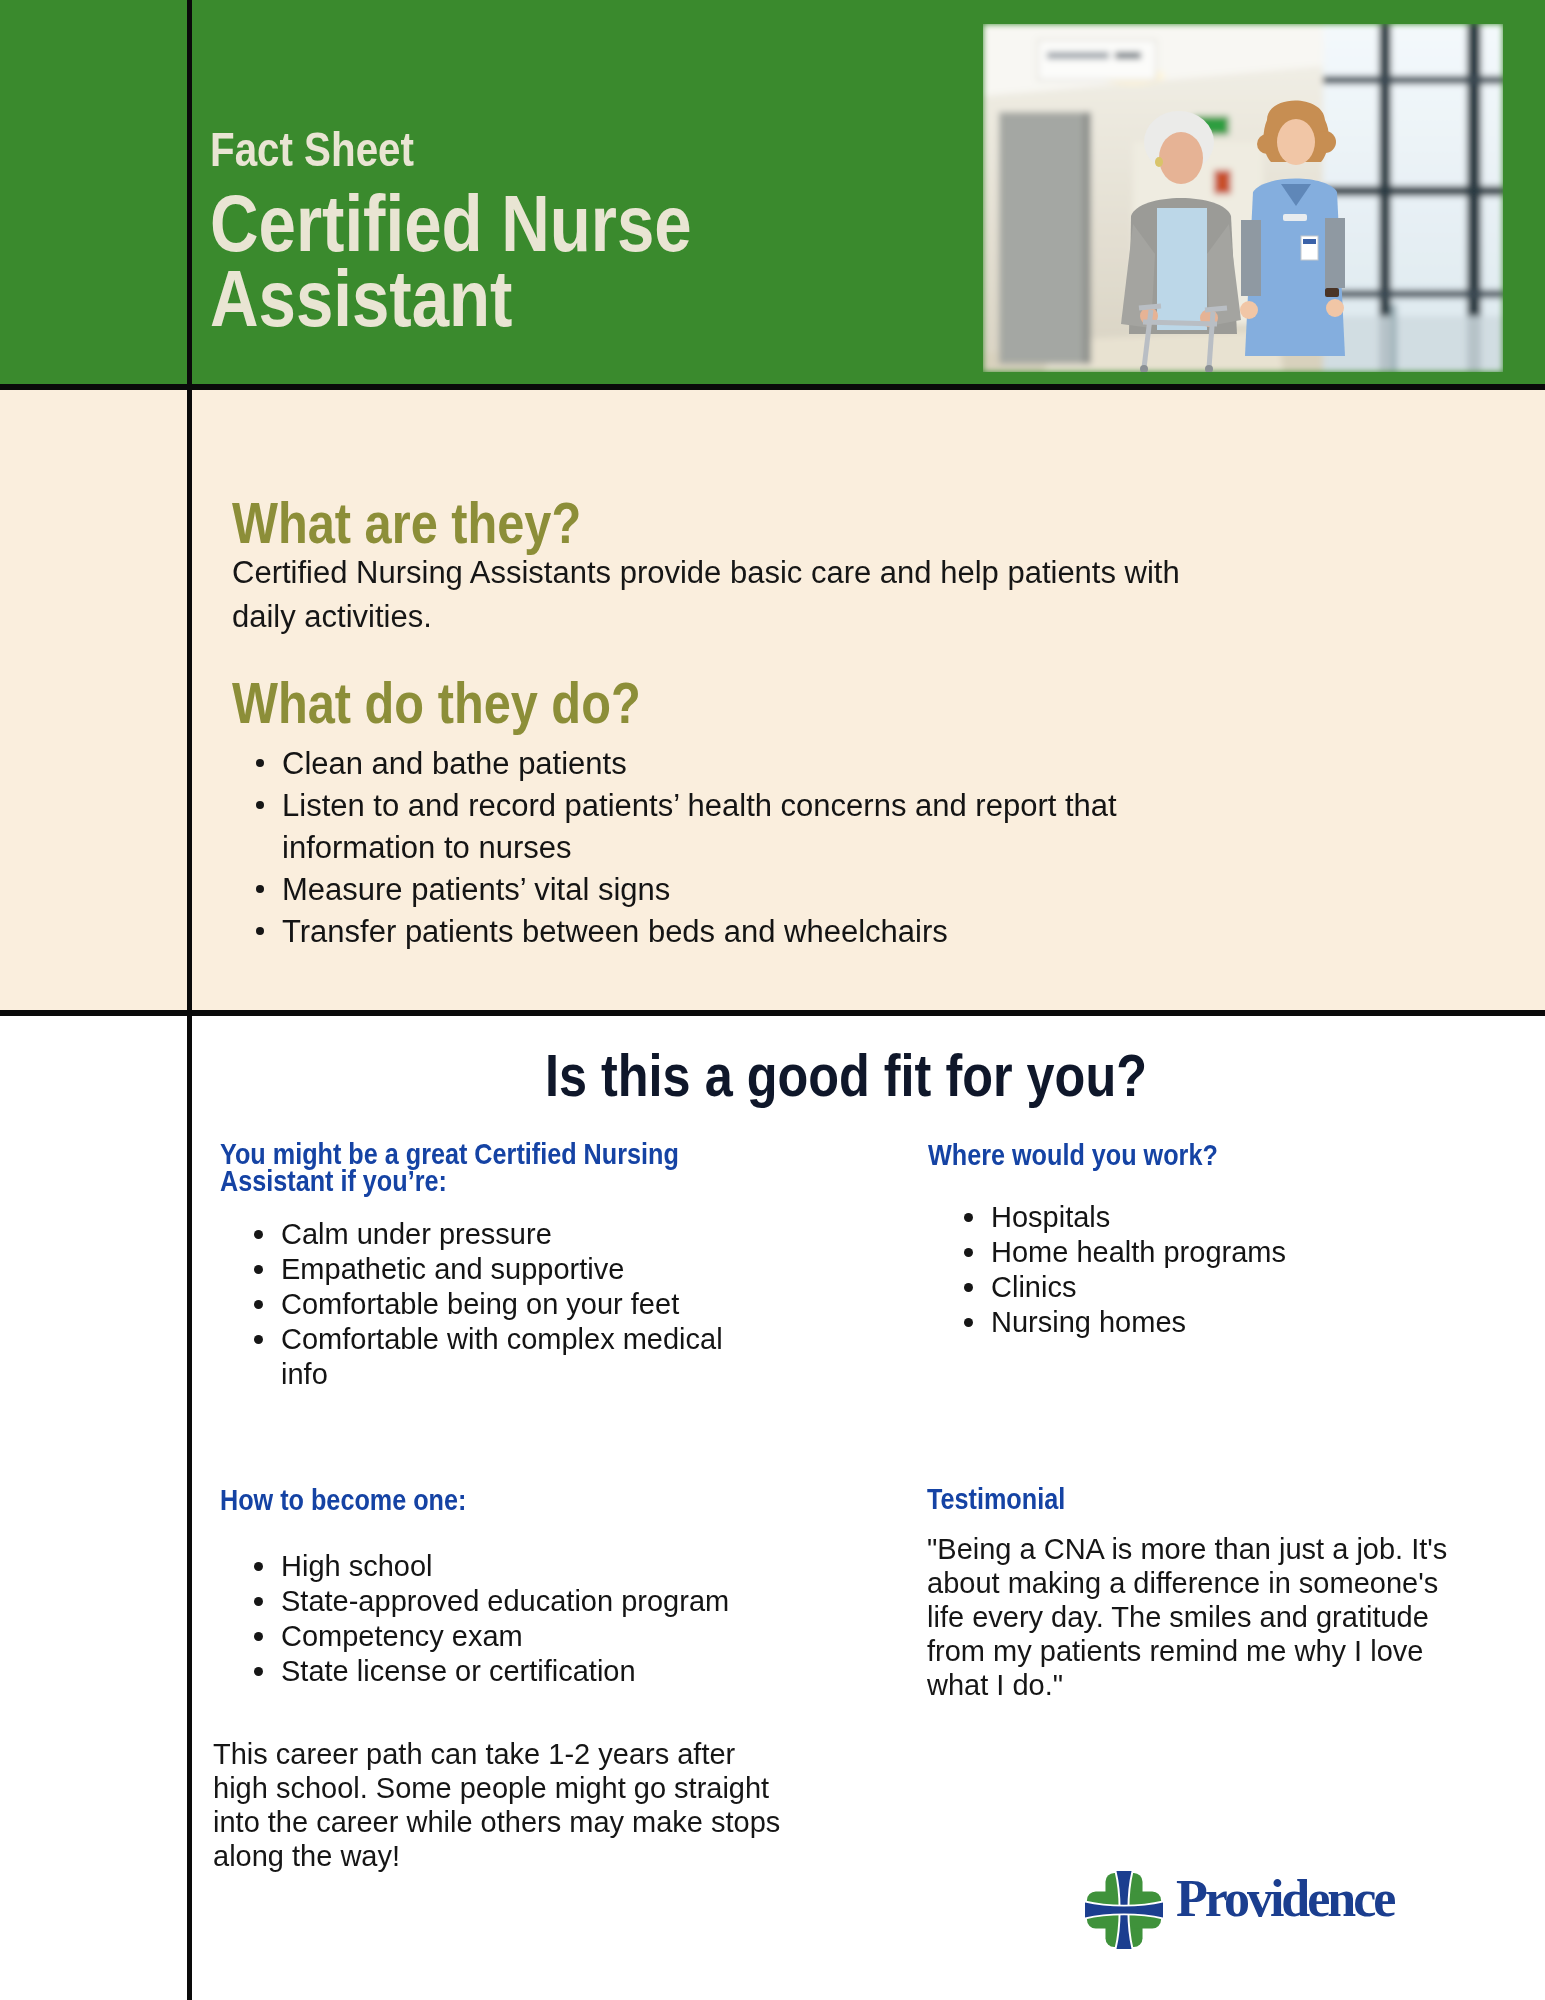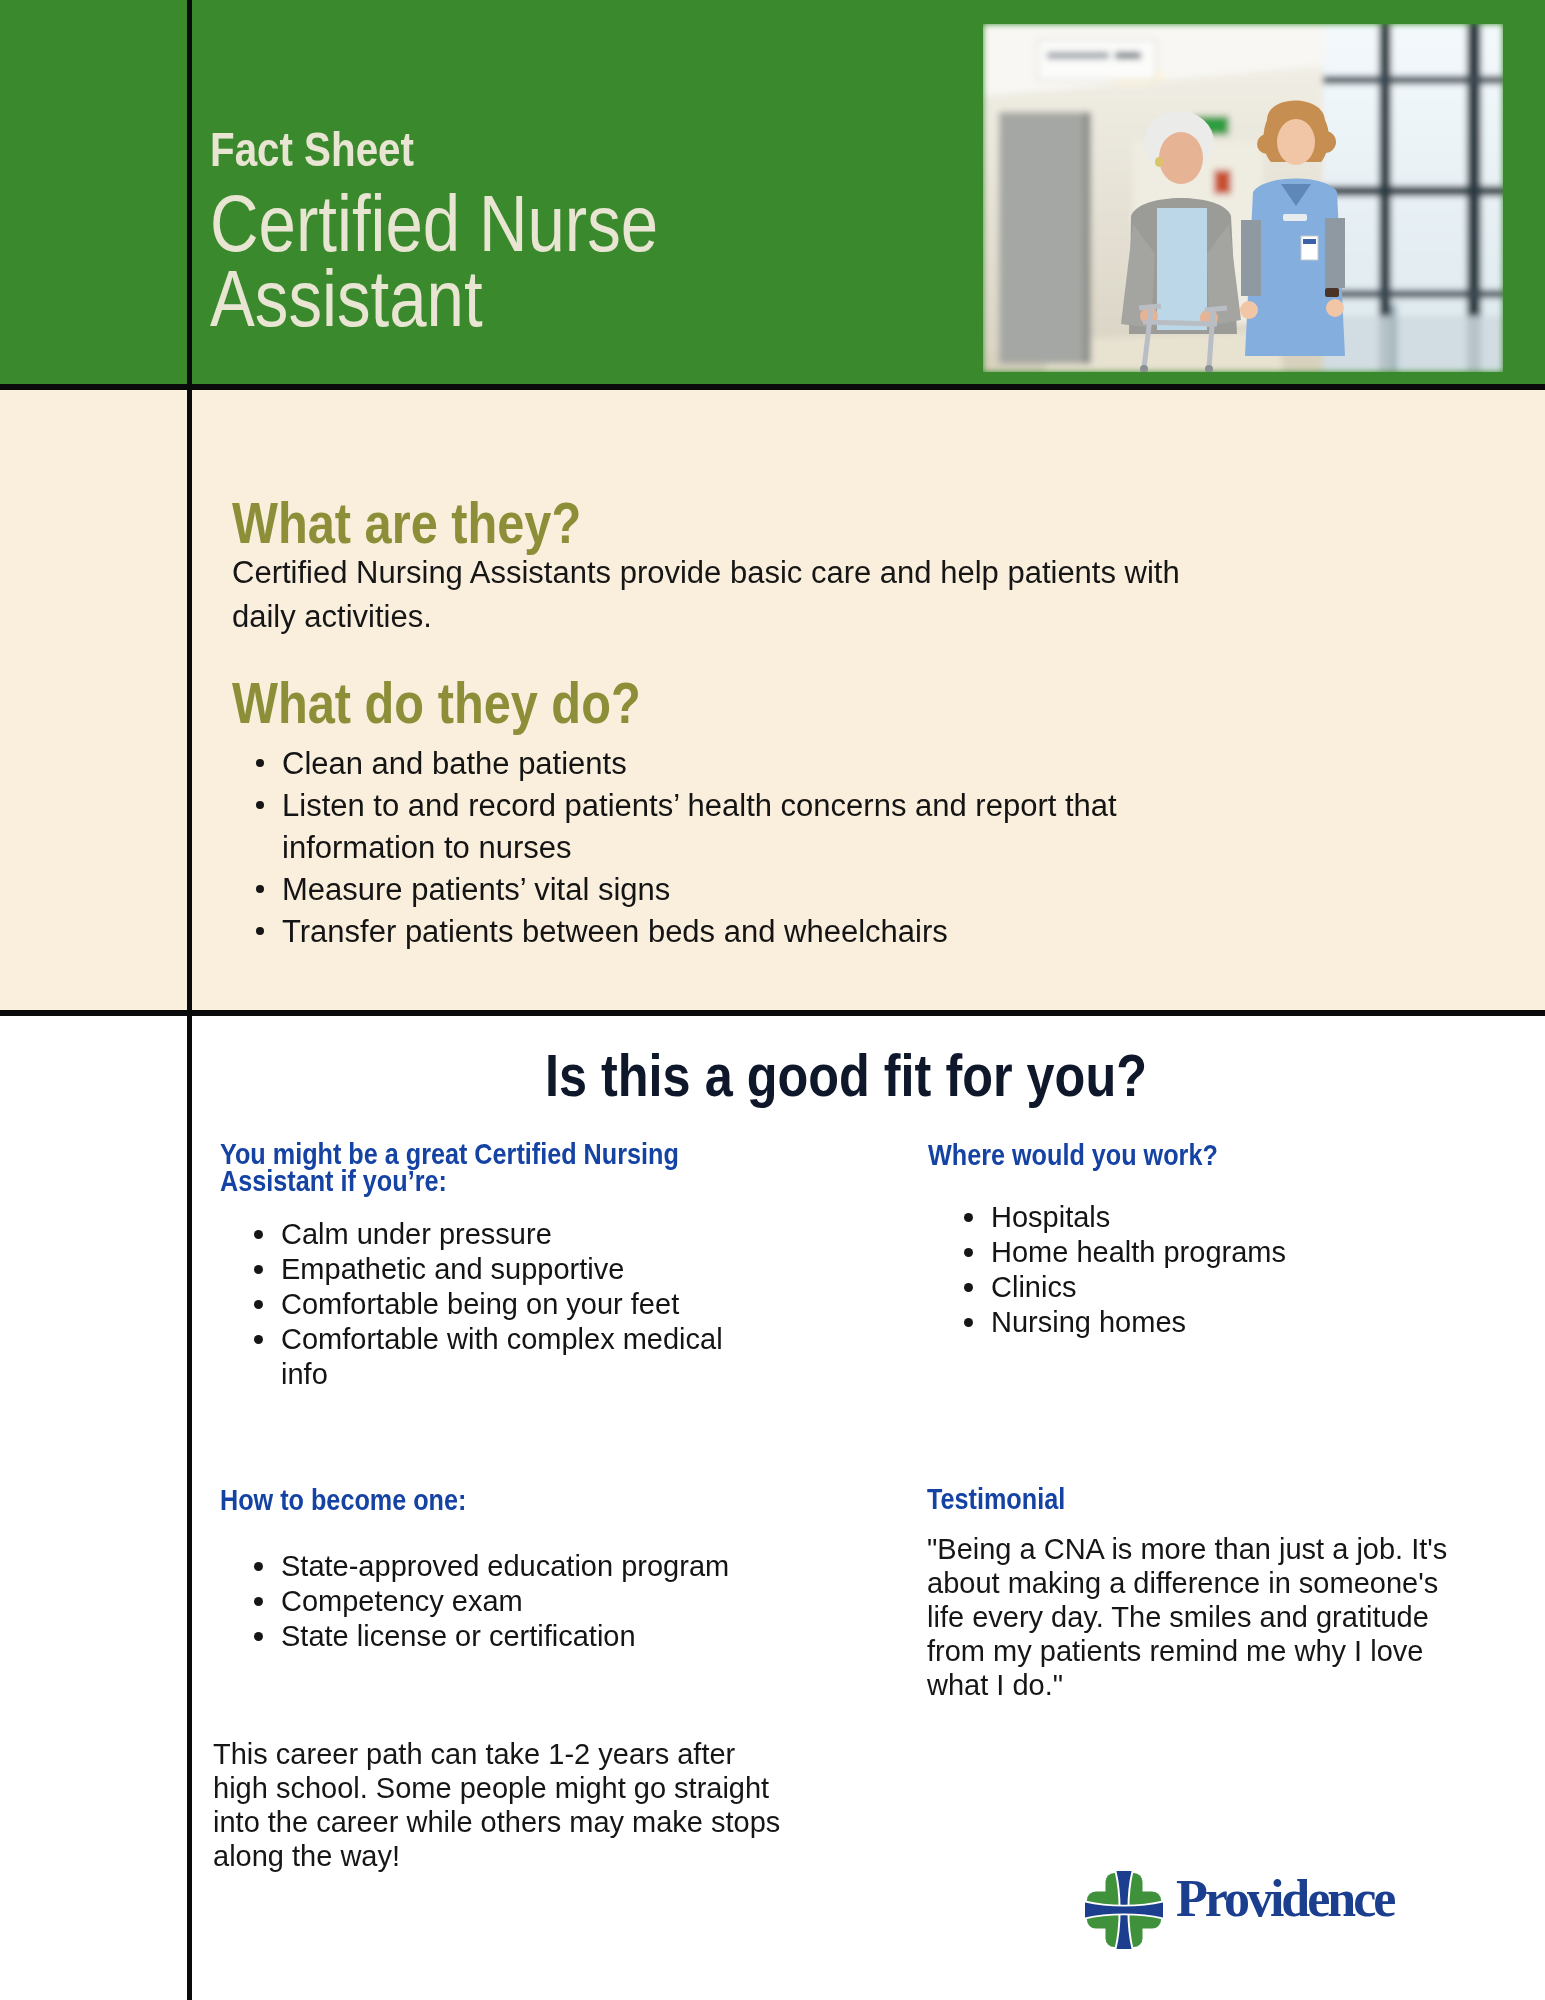--- a/index.html
+++ b/index.html
@@ -12,21 +12,21 @@
   .banner { left:0; top:0; width:1545px; height:432px; background:#3a8a2d; }
   .hline { left:0; width:1545px; height:6px; background:#0a0a0a; }
   .hline-top { top:384px; }
   .hline-mid { top:1010px; }
   .cream { left:0; top:390px; width:1545px; height:620px; background:#faeedd; }
   .vline { left:187px; top:0; width:5px; height:2000px; background:#0a0a0a; z-index:9; }
 
   .cond { display:inline-block; transform:scaleX(.84); transform-origin:0 50%; white-space:pre; }
 
   .kicker { left:210px; top:122px; font-size:48px; font-weight:bold; color:#e9e5d3; }
-  .title  { left:210px; top:186px; font-size:80px; line-height:75px; font-weight:normal; color:#e9e5d3; }
+  .title  { left:210px; top:186px; font-size:80px; line-height:75px; font-weight:bold; color:#e9e5d3; }
 
   .photo { left:983px; top:24px; width:520px; height:348px; overflow:hidden; }
 
   .h-olive { font-size:58px; font-weight:bold; color:#8c8e38; }
   .h-what { left:232px; top:489px; }
   .h-do   { left:232px; top:669px; }
   .body-p { left:232px; top:551px; font-size:31px; line-height:44px; white-space:pre-line; color:#161616; }
 
   ul.blist { list-style:none; margin:16px; padding:0; }
   .blist li { position:relative; white-space:pre-line; }
@@ -189,20 +189,21 @@
 
   <li>Hospitals</li>
       <li>Home health programs</li>
       <li>Clinics</li>
       <li>Nursing homes</li>
     </ul>
 
   <div class="abs h-col h-become"><span class="cond">How to become one:</span></div>
   <ul class="abs blist white-list become-list">
 
+  <li>High school</li>
       <li>State-approved education program</li>
       <li>Competency exam</li>
       <li>State license or certification</li>
     </ul>
 
   <div class="abs h-col h-testimonial"><span class="cond">Testimonial</span></div>
   <div class="abs quote">"Being a CNA is more than just a job. It's
 about making a difference in someone's
 life every day. The smiles and gratitude
 from my patients remind me why I love

